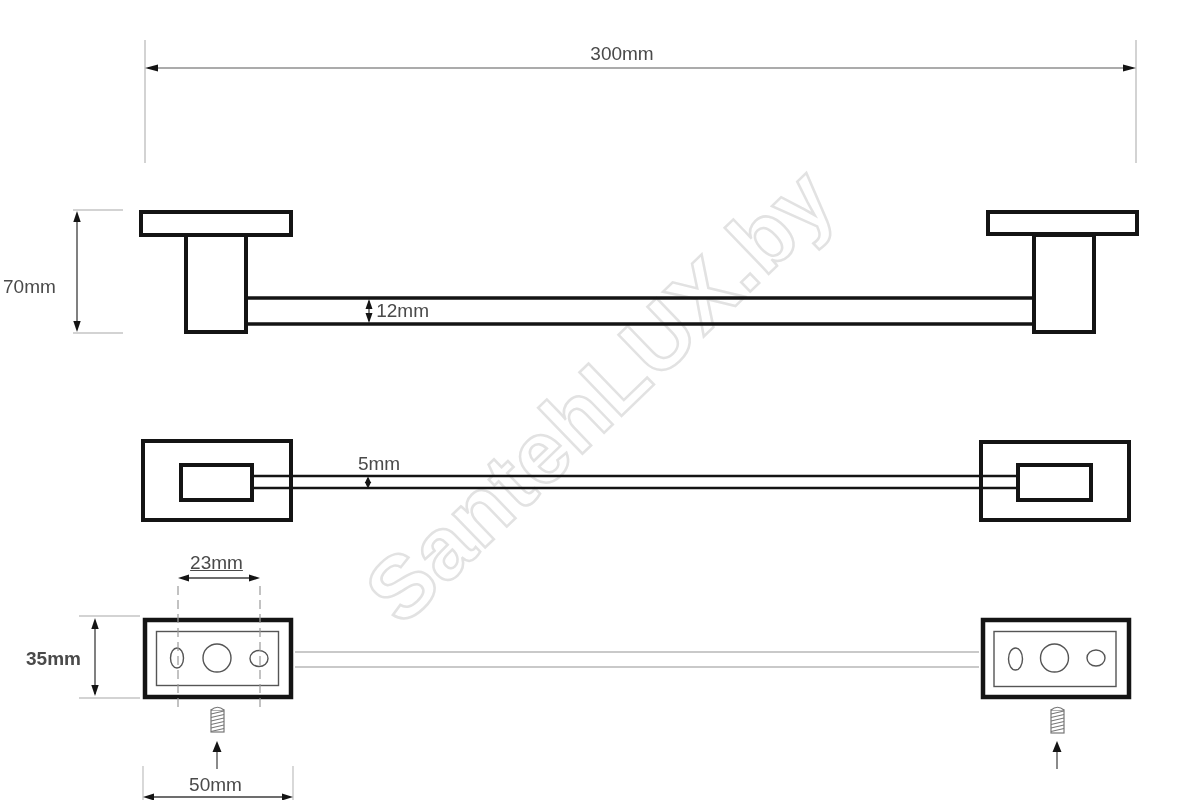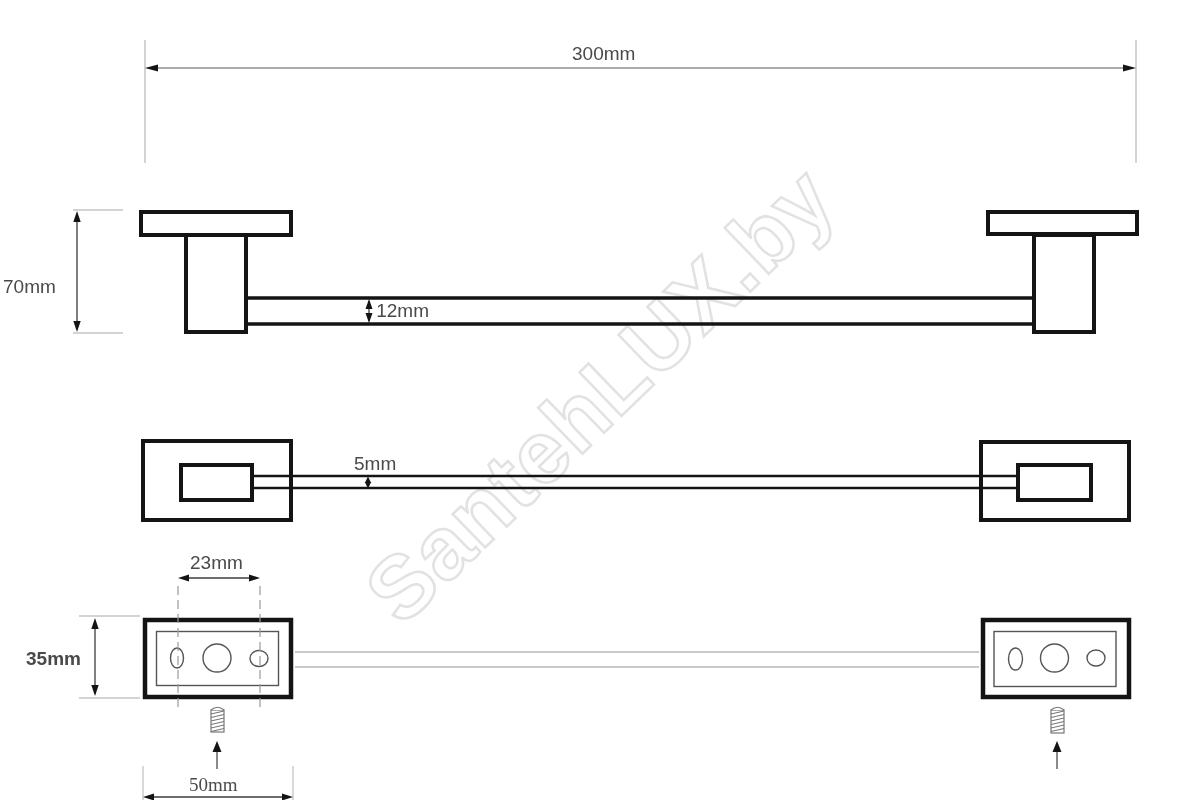--- a/index.html
+++ b/index.html
@@ -26,29 +26,30 @@
     white-space:nowrap;
     z-index:0;
     user-select:none;
   }
   svg.drawing{position:absolute;left:0;top:0;z-index:1;}
   .dim-label{
     position:absolute;
     z-index:2;
     font-size:19px;
     color:#4a4a4a;
+    text-align:center;
     white-space:nowrap;
   }
   #lbl-300{left:572px;top:43px;width:100px;}
   #lbl-70{left:3px;top:276px;width:52px;}
   #lbl-12{left:375px;top:300px;width:54px;text-align:right;}
   #lbl-5{left:354px;top:453px;width:50px;}
-  #lbl-23{left:190px;top:552px;width:53px;}
+  #lbl-23{left:190px;top:552px;width:53px;text-decoration:underline;}
   #lbl-35{left:26px;top:648px;width:53px;font-weight:bold;}
-  #lbl-50{left:189px;top:774px;width:53px;font-family:Liberation Serif, serif;}
+  #lbl-50{left:189px;top:774px;width:53px;}
 </style>
 </head>
 <body>
 
 <div class="stage">
 
   <div class="watermark">SantehLUX.by</div>
 
   <svg class="drawing" width="1185" height="800" viewBox="0 0 1185 800">
 

